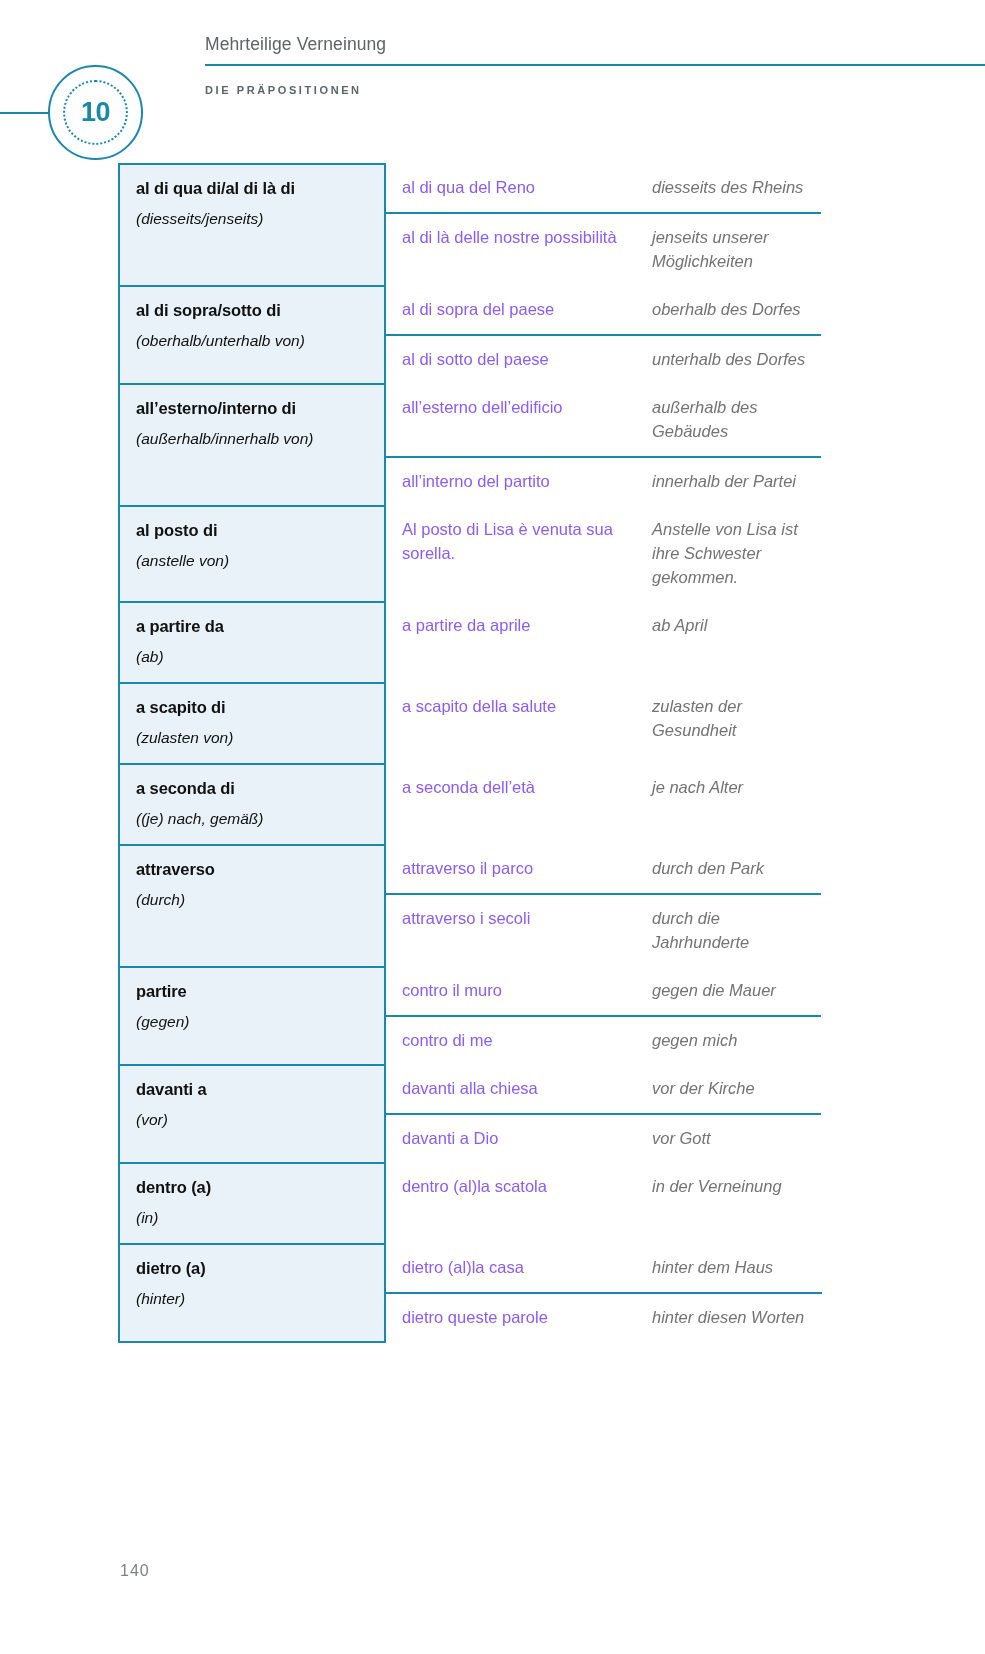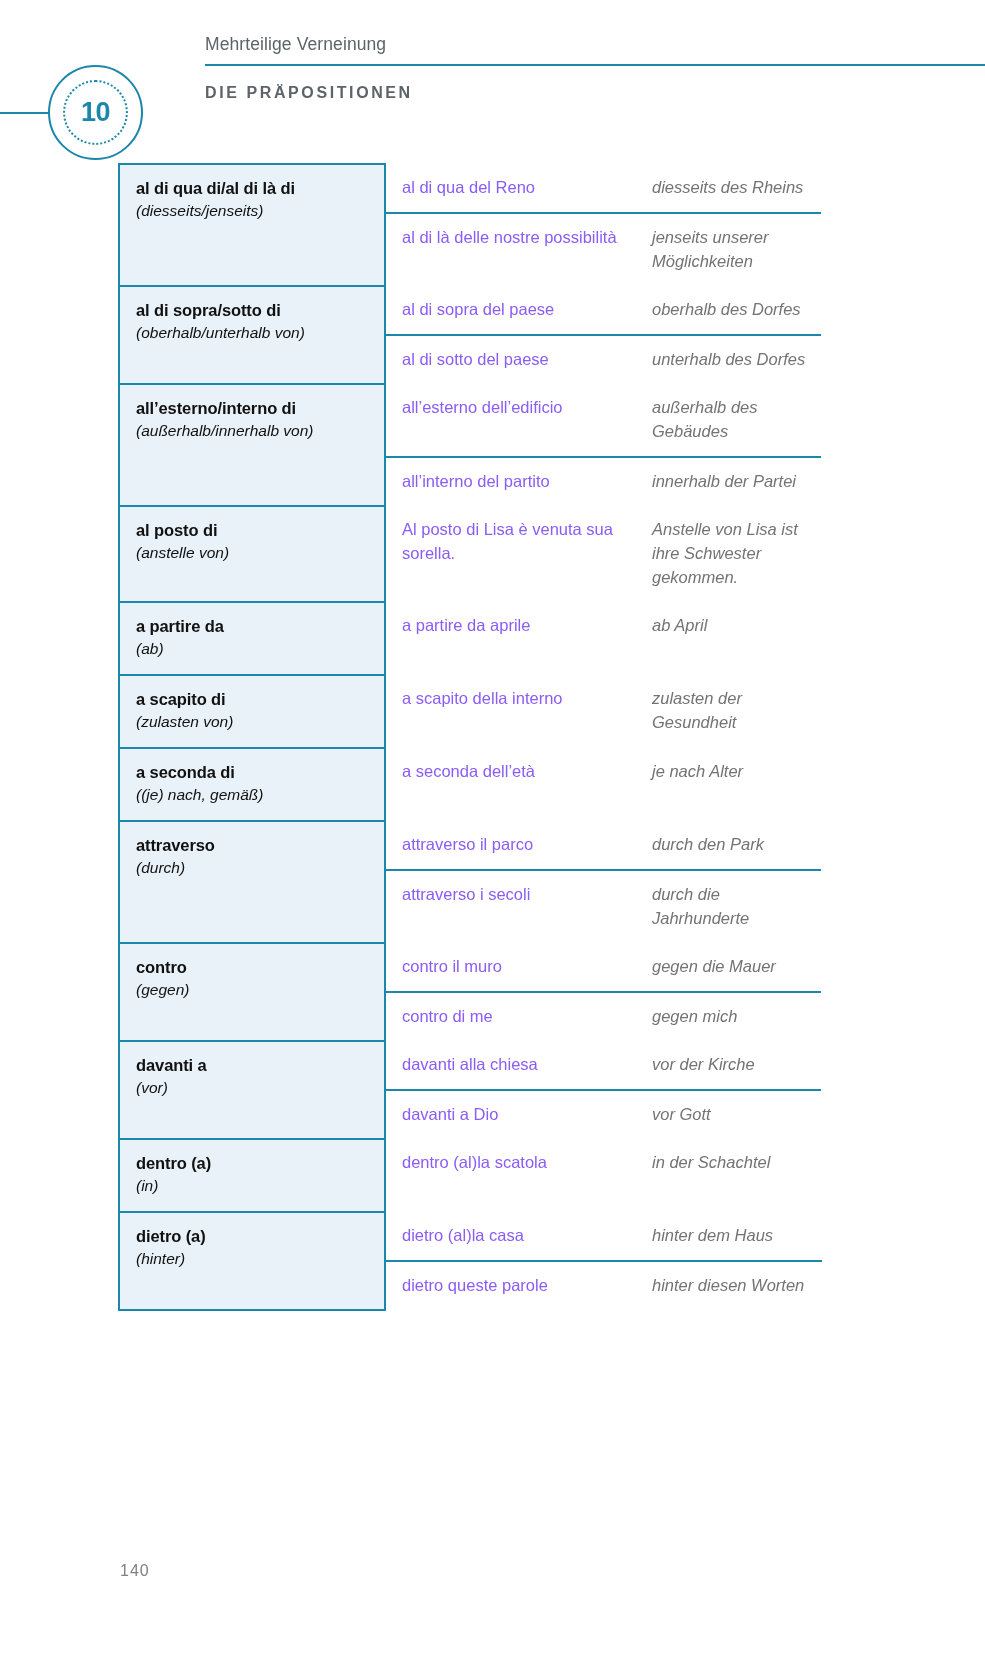--- a/index.html
+++ b/index.html
@@ -94,21 +94,21 @@
     line-height: 24px;
     padding-bottom: 6px;
   }
   .header-rule {
     width: 790px;
     height: 2px;
     background: #1a87ab;
     margin: 2px 0 0 0;
   }
   .header-subtitle {
-    font-size: 16px;
+    font-size: 11px;
     color: #5d6468;
     letter-spacing: 2.6px;
     font-weight: bold;
     padding-top: 18px;
   }
 
   
   .table-wrap {
     position: absolute;
     left: 118px;
@@ -137,20 +137,21 @@
     color: #111111;
     line-height: 22px;
     letter-spacing: -0.1px;
   }
   .term-de {
     font-size: 15.5px;
     font-style: italic;
     color: #111111;
     line-height: 22px;
     padding-top: 1px;
+    margin-top: 8px;
   }
 
   
   td.col-examples {
     padding: 0 !important;
     border: none !important;
   }
   table.examples {
     border-collapse: collapse;
     width: 100%;
@@ -307,21 +308,21 @@
           </tr>
           <tr>
             <td class="col-term">
               <div class="term-it">a scapito di</div>
               <div class="term-de">(zulasten von)</div>
             </td>
             <td class="col-examples">
               <table class="examples">
                 <tbody>
                   <tr>
-                    <td class="cell-it">a scapito della interno</td>
+                    <td class="cell-it">a scapito della salute</td>
                     <td class="cell-de">zulasten der Gesundheit</td>
                   </tr>
                 </tbody>
               </table>
             </td>
           </tr>
           <tr>
             <td class="col-term">
               <div class="term-it">a seconda di</div>
               <div class="term-de">((je) nach, gemäß)</div>
@@ -352,21 +353,21 @@
                   <tr>
                     <td class="cell-it">attraverso i secoli</td>
                     <td class="cell-de">durch die Jahrhunderte</td>
                   </tr>
                 </tbody>
               </table>
             </td>
           </tr>
           <tr>
             <td class="col-term">
-              <div class="term-it">contro</div>
+              <div class="term-it">partire</div>
               <div class="term-de">(gegen)</div>
             </td>
             <td class="col-examples">
               <table class="examples">
                 <tbody>
                   <tr>
                     <td class="cell-it">contro il muro</td>
                     <td class="cell-de">gegen die Mauer</td>
                   </tr>
                   <tr>
@@ -400,21 +401,21 @@
           <tr>
             <td class="col-term">
               <div class="term-it">dentro (a)</div>
               <div class="term-de">(in)</div>
             </td>
             <td class="col-examples">
               <table class="examples">
                 <tbody>
                   <tr>
                     <td class="cell-it">dentro (al)la scatola</td>
-                    <td class="cell-de">in der Schachtel</td>
+                    <td class="cell-de">in der Verneinung</td>
                   </tr>
                 </tbody>
               </table>
             </td>
           </tr>
           <tr>
             <td class="col-term">
               <div class="term-it">dietro (a)</div>
               <div class="term-de">(hinter)</div>
             </td>

